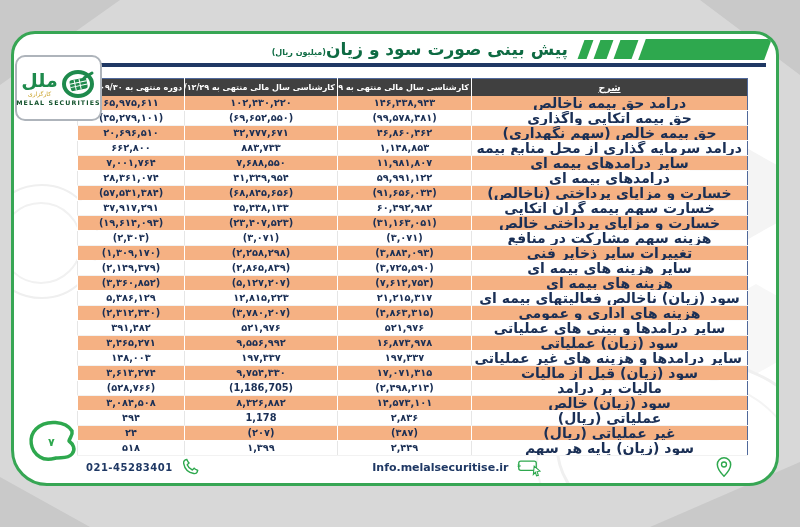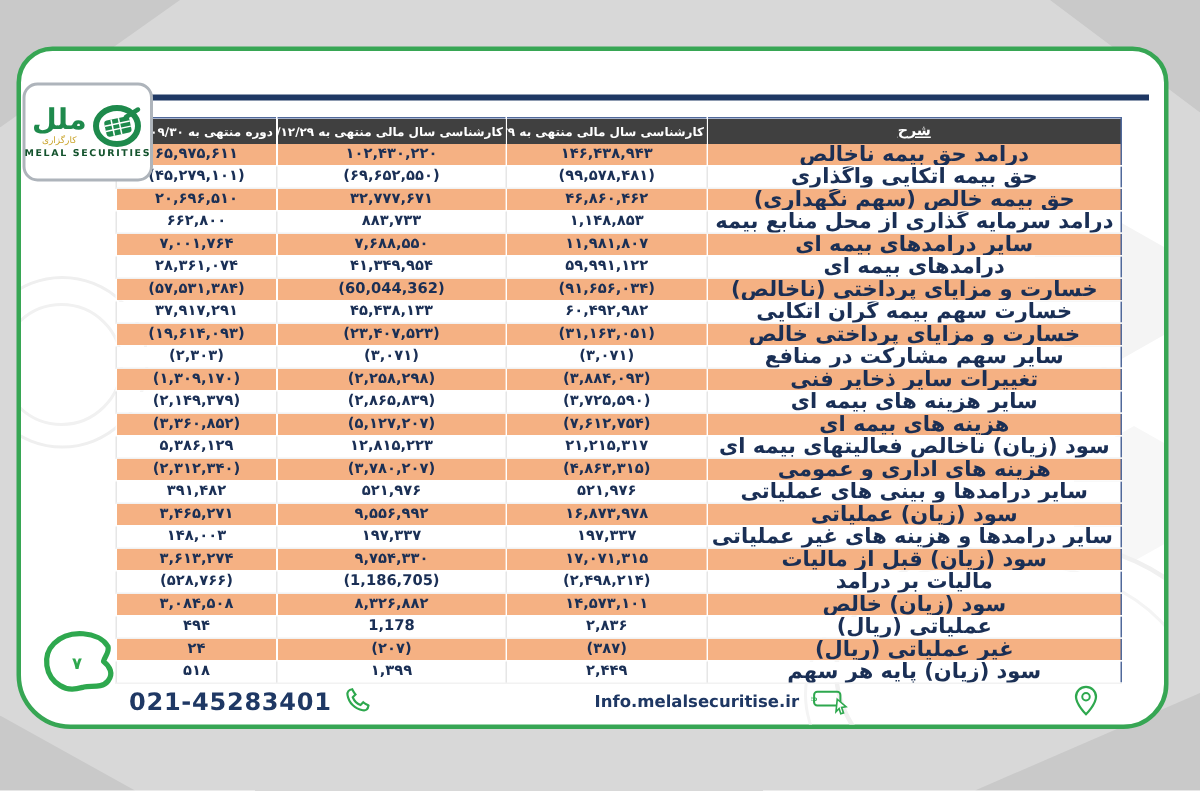--- a/index.html
+++ b/index.html
@@ -77,21 +77,21 @@
 
   
   .footer {
     position:absolute; left:64px; right:34px; top:417px; height:32px; z-index:2;
     display:flex; direction:rtl; align-items:center; justify-content:space-between; padding:0 8px;
   }
   .contact { display:flex; align-items:center; gap:8px; color:#1F3864; font-weight:bold; }
   .contact svg { flex:0 0 auto; }
   .addr-text { font-size:10px; }
   .web-text { font-size:11px; direction:ltr; }
-  .phone-text { font-size:16px; direction:ltr; letter-spacing:.5px; }
+  .phone-text { font-size:10px; direction:ltr; letter-spacing:.5px; }
 
   
   .leaf { position:absolute; left:12px; top:383px; width:58px; height:52px; z-index:3; }
   .leaf-num {
     position:absolute; left:22px; top:19px; font-size:11px; font-weight:bold; color:#2EA84E;
   }
 </style>
 </head>
 <body>
 
@@ -102,20 +102,27 @@
 
 <div class="card">
 
   <div class="deco deco-circle1"></div>
   <div class="deco deco-circle2"></div>
   <div class="deco deco-hex"></div>
   <div class="deco deco-hex2"></div>
   <div class="deco deco-swoosh"></div>
   <div class="deco deco-swoosh2"></div>
 
+  <div class="titlebar">
+    <h1 class="page-title"><span>پیش بینی صورت سود و زیان</span><span class="unit">(میلیون ریال)</span></h1>
+    <div class="stripe s1"></div>
+    <div class="stripe s2"></div>
+    <div class="stripe s3"></div>
+    <div class="stripe sbig"></div>
+  </div>
   <div class="navy-line"></div>
 
   <div class="logo-box">
     <div class="logo-top">
       <div class="logo-fa-wrap">
         <span class="logo-fa">ملل</span>
         <span class="logo-script">کارگزاری</span>
       </div>
       <svg width="34" height="28" viewBox="0 0 34 28">
         <ellipse cx="16" cy="14" rx="14" ry="12" fill="#fff" stroke="#1E8A4C" stroke-width="4"></ellipse>
@@ -181,37 +188,37 @@
           </tr>
           <tr class="row-white">
             <td class="label-cell">درآمدهای بیمه ای</td>
             <td class="value-cell">۵۹,۹۹۱,۱۲۲</td>
             <td class="value-cell">۴۱,۳۴۹,۹۵۴</td>
             <td class="value-cell">۲۸,۳۶۱,۰۷۴</td>
           </tr>
           <tr class="row-peach">
             <td class="label-cell">خسارت و مزایای پرداختی (ناخالص)</td>
             <td class="value-cell">(۹۱,۶۵۶,۰۳۴)</td>
-            <td class="value-cell">(60,044,362)</td>
+            <td class="value-cell">(۶۸,۸۴۵,۶۵۶)</td>
             <td class="value-cell">(۵۷,۵۳۱,۳۸۴)</td>
           </tr>
           <tr class="row-white">
             <td class="label-cell">خسارت سهم بیمه گران اتکایی</td>
             <td class="value-cell">۶۰,۴۹۲,۹۸۲</td>
             <td class="value-cell">۴۵,۴۳۸,۱۳۳</td>
             <td class="value-cell">۳۷,۹۱۷,۲۹۱</td>
           </tr>
           <tr class="row-peach">
             <td class="label-cell">خسارت و مزایای پرداختی خالص</td>
             <td class="value-cell">(۳۱,۱۶۳,۰۵۱)</td>
             <td class="value-cell">(۲۳,۴۰۷,۵۲۳)</td>
             <td class="value-cell">(۱۹,۶۱۴,۰۹۳)</td>
           </tr>
           <tr class="row-white">
-            <td class="label-cell">سایر سهم مشارکت در منافع</td>
+            <td class="label-cell">هزینه سهم مشارکت در منافع</td>
             <td class="value-cell">(۳,۰۷۱)</td>
             <td class="value-cell">(۳,۰۷۱)</td>
             <td class="value-cell">(۲,۳۰۳)</td>
           </tr>
           <tr class="row-peach">
             <td class="label-cell">تغییرات سایر ذخایر فنی</td>
             <td class="value-cell">(۳,۸۸۴,۰۹۳)</td>
             <td class="value-cell">(۲,۲۵۸,۲۹۸)</td>
             <td class="value-cell">(۱,۳۰۹,۱۷۰)</td>
           </tr>

